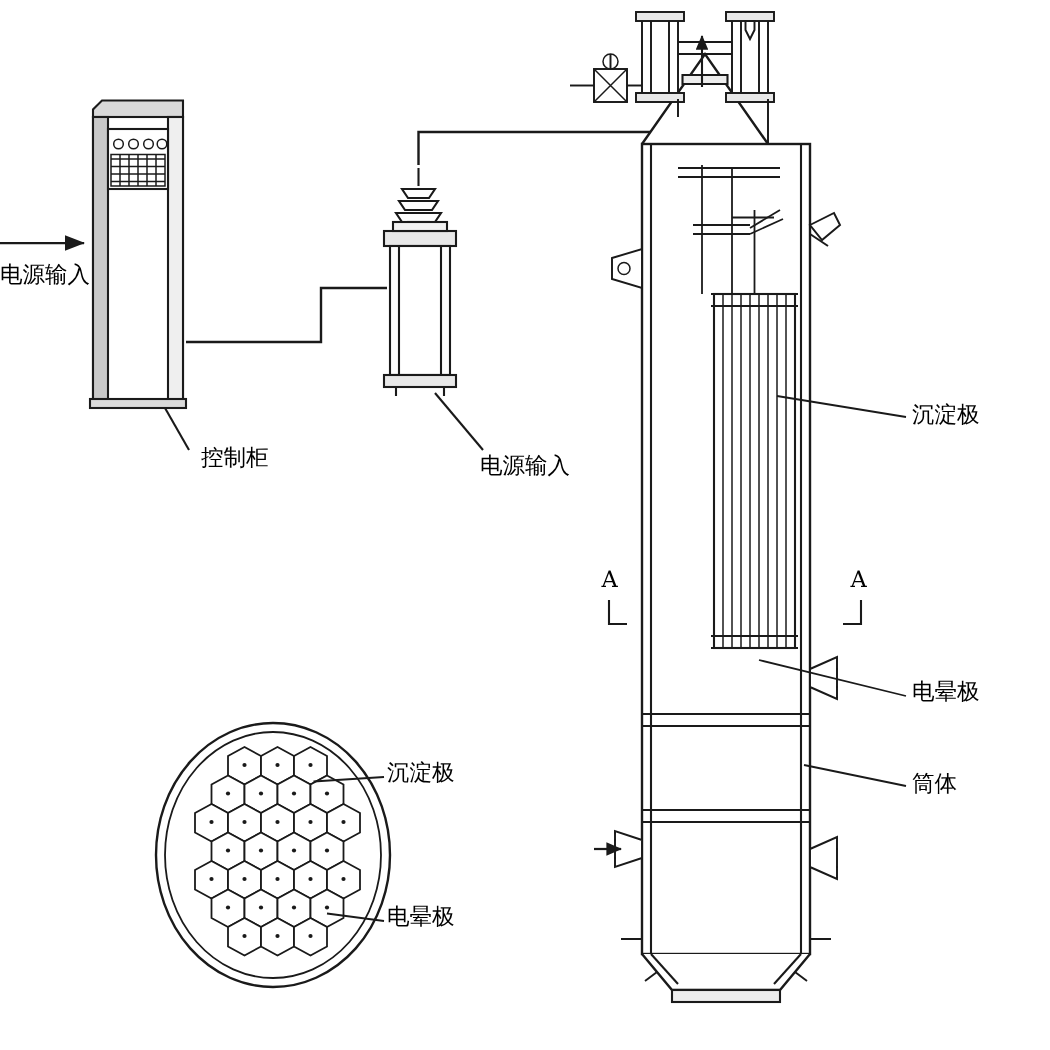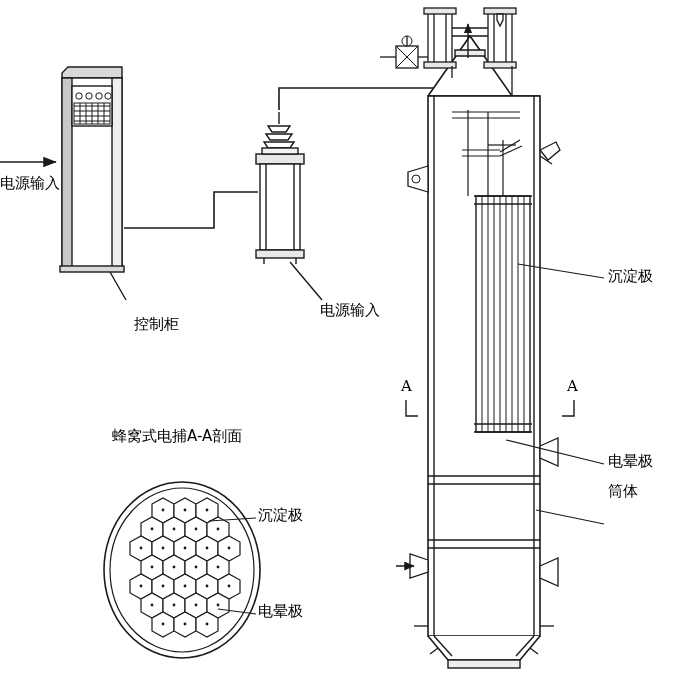--- a/index.html
+++ b/index.html
@@ -331,31 +331,30 @@
           <path d="M209 521 L256 518"></path>
           <path d="M218 609 L256 614"></path>
         </g>
       </g>
 
     </g>
   </svg>
 
   <div class="lbl lbl-15" style="left:0px; top:136px;margin-top:39px;">电源输入</div>
 
-  <div class="lbl lbl-15" style="left:134px; top:316px;">控制柜</div>
+  <div class="lbl lbl-15" style="left:134px; top:297px;">控制柜</div>
 
   <div class="lbl lbl-15" style="left:320px; top:302px;">电源输入</div>
 
   <div class="lbl lbl-15" style="left:608px; top:268px;">沉淀极</div>
 
   <div class="lbl lbl-15" style="left:608px; top:453px;">电晕极</div>
 
-  <div class="lbl lbl-15" style="left:608px; top:483px;">筒体</div>
-
-  <div class="lbl lbl-15" style="left:112px; top:428px;">蜂窝式电捕A-A剖面</div>
+  <div class="lbl lbl-15" style="left:608px; top:514px;">筒体</div>
+
 
   <div class="lbl lbl-15" style="left:258px; top:507px;">沉淀极</div>
 
   <div class="lbl lbl-15" style="left:258px; top:603px;">电晕极</div>
 
   <div class="lbl mark-A" style="left:401px; top:378px;">A</div>
 
   <div class="lbl mark-A" style="left:567px; top:378px;">A</div>
 
 </div>

